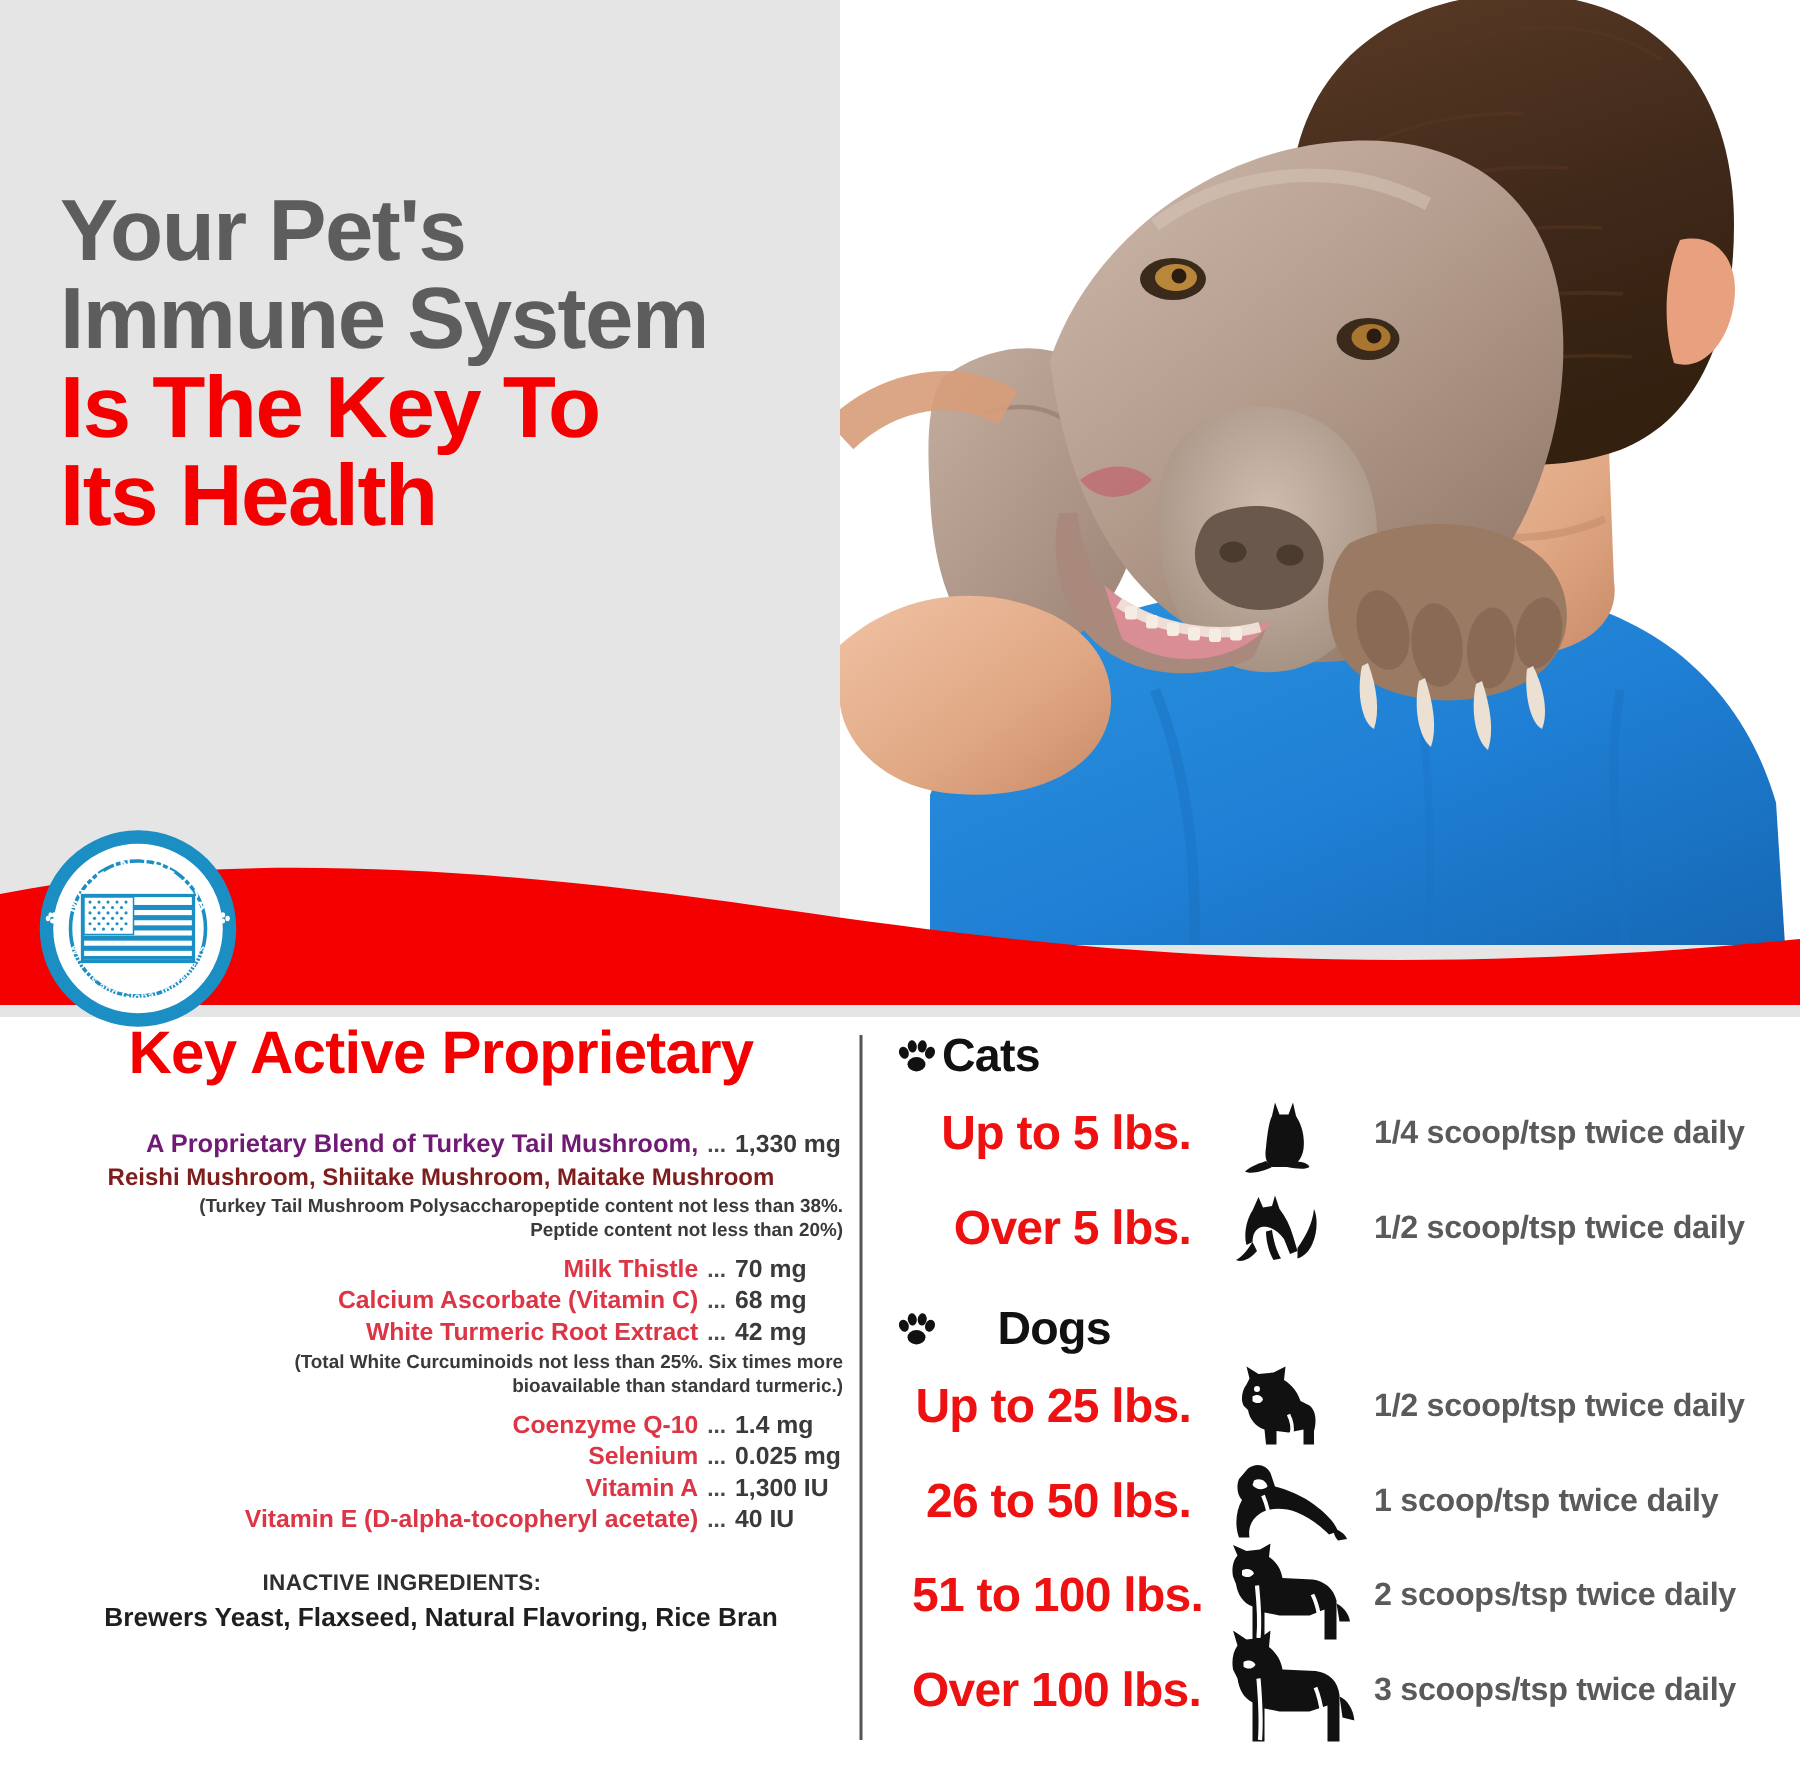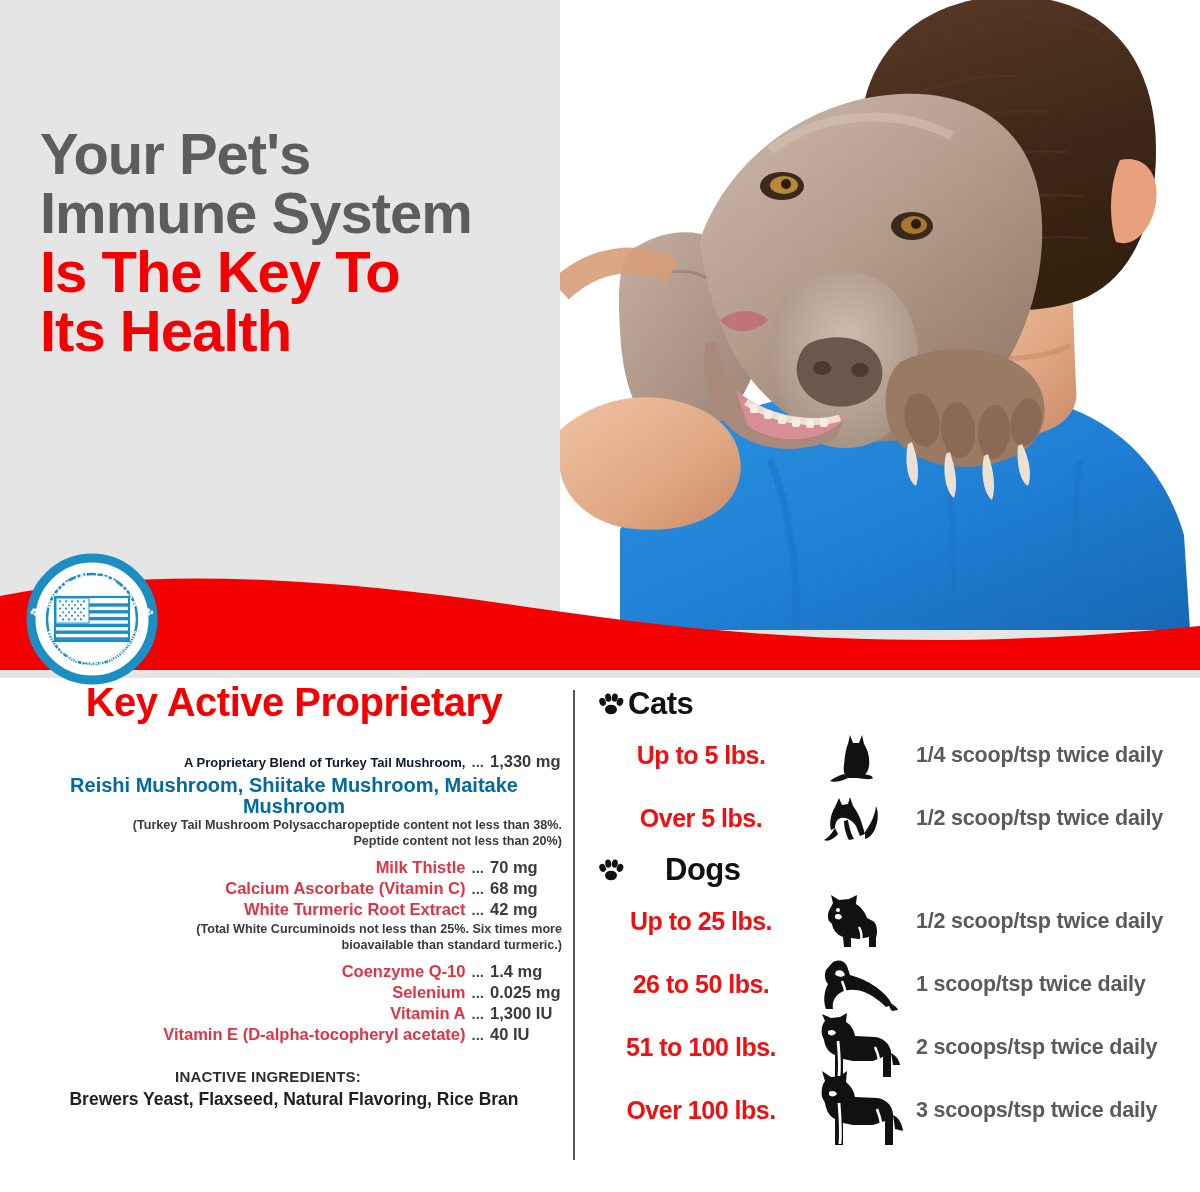--- a/index.html
+++ b/index.html
@@ -40,38 +40,38 @@
   #ingredients { position:absolute; left:24px; top:0; width:540px; }
   #ki-title { color:#f40000; font-size:40px; font-weight:bold; text-align:center; letter-spacing:-0.5px; line-height:48px; }
   #ki-sub   { color:#2b2b2b; font-size:21px; font-weight:bold; text-align:right; margin-top:4px; padding-right:12px; }
 
   .ing-list { margin-top:26px; }
   .ing-row { display:flex; justify-content:flex-end; align-items:baseline; gap:6px; margin-bottom:2px; }
   .ing-name { color:#dc3545; font-weight:bold; font-size:16.5px; text-align:right; }
   .ing-dots { color:#4a4a4a; font-weight:bold; font-size:15px; }
   .ing-amt  { color:#3a3a3a; font-weight:bold; font-size:16.5px; white-space:nowrap; min-width:74px; text-align:left; }
 
-  .blend-name { color:#0f172a; font-weight:bold; font-size:13px; line-height:21px; text-align:right; }
-  .blend-line2 { color:#0369a1; font-weight:bold; font-size:20px; line-height:21px; text-align:center; }
+  .blend-name { color:#701a75; font-weight:bold; font-size:17px; line-height:21px; text-align:right; }
+  .blend-line2 { color:#7f1d1d; font-weight:bold; font-size:16px; line-height:21px; text-align:center; }
   .note { color:#3a3a3a; font-size:12.6px; font-weight:bold; line-height:16px; text-align:right; padding-right:2px; }
 
   .sp { height:9px; }
 
   #inactive-head { color:#2f2f2f; font-size:15px; font-weight:bold; text-align:center; margin-top:24px; padding-right:52px; letter-spacing:0.2px; }
   #inactive-body { color:#1f1f1f; font-size:17.5px; font-weight:bold; text-align:center; margin-top:4px; }
 
   
   #dosage { position:absolute; left:598px; top:8px; width:590px; }
   .grp-head { display:flex; align-items:center; gap:4px; margin-bottom:2px; }
   .grp-label { font-size:31px; font-weight:bold; color:#111; letter-spacing:-0.5px; }
   .paw { width:26px; height:24px; flex:0 0 26px; }
   .paw svg { display:block; width:26px; height:24px; }
 
   .dose-row { display:flex; align-items:center; height:63px; }
-  .dose-weight { width:196px; color:#ee1111; font-size:25px; font-weight:bold; text-align:center; padding-left:10px; letter-spacing:-0.5px; white-space:nowrap; }
+  .dose-weight { width:196px; color:#ee1111; font-size:32px; font-weight:bold; text-align:right; padding-left:10px; letter-spacing:-0.5px; white-space:nowrap; }
   .dose-ico { width:122px; display:flex; align-items:center; justify-content:center; }
   .dose-ico svg { display:block; }
   .dose-amt { flex:1; color:#5a5a5a; font-size:21.5px; font-weight:bold; white-space:nowrap; letter-spacing:-0.2px; }
 </style>
 </head>
 <body>
 
 <div id="hero">
 
   <div id="photo">
@@ -390,21 +390,21 @@
             <path d="M17 6 L20 13 L26 12 L28 5 L31 14 C35 19 38 25 40 32 L43 42 L38 44 L34 34 C30 28 24 25 19 26 C15 27 13 31 13 36 L9 38 C7 31 9 21 13 15 Z"></path>
             <path d="M43 40 C48 33 53 24 54 14 C56 18 57 28 53 37 C51 42 47 46 43 47 Z"></path>
             <path d="M13 36 C10 41 6 46 2 48 C6 50 12 47 16 42 Z"></path>
             <path d="M26 28 C27 35 29 42 32 47 L27 48 C24 43 22 35 22 29 Z"></path>
           </g>
         </svg>
       </span>
       <span class="dose-amt">1/2 scoop/tsp twice daily</span>
     </div>
 
-    <div class="grp-head" style="margin-top:2px;gap:41px;">
+    <div class="grp-head" style="margin-top:18px;gap:41px;">
       <span class="paw">
         <svg viewBox="0 0 26 24" xmlns="http://www.w3.org/2000/svg">
           <g fill="#111">
             <ellipse cx="13" cy="17.5" rx="6" ry="4.8"></ellipse>
             <ellipse cx="4.6" cy="9.8" rx="3.2" ry="4.1" transform="rotate(-20 4.6 9.8)"></ellipse>
             <ellipse cx="10.2" cy="5.6" rx="3" ry="4.1" transform="rotate(-8 10.2 5.6)"></ellipse>
             <ellipse cx="16.8" cy="5.6" rx="3" ry="4.1" transform="rotate(8 16.8 5.6)"></ellipse>
             <ellipse cx="22" cy="9.8" rx="3.2" ry="4.1" transform="rotate(20 22 9.8)"></ellipse>
           </g>
         </svg>

